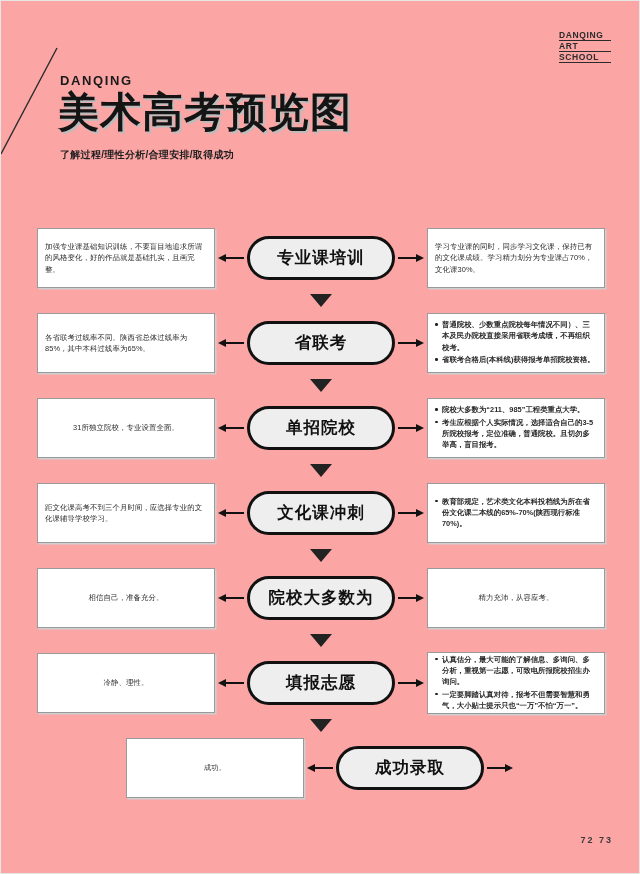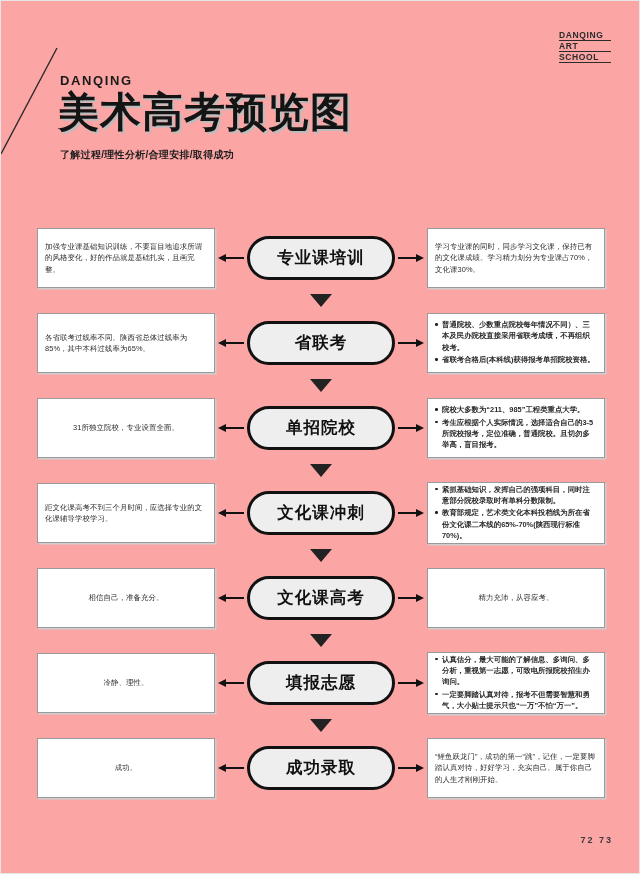--- a/index.html
+++ b/index.html
@@ -309,35 +309,34 @@
       </div>
       <div class="arrow-gap">
         <div class="arrow-left"></div>
       </div>
       <div class="stage-pill">文化课冲刺</div>
       <div class="arrow-gap">
         <div class="arrow-right"></div>
       </div>
       <div class="side-box right">
         <ul class="bullets">
-          <li>紧抓基础知识，发挥自己的强项科目，同时注意部分院校录取时有单科分数限制。</li>
           <li>教育部规定，艺术类文化本科投档线为所在省份文化课二本线的65%-70%(陕西现行标准70%)。</li>
         </ul>
       </div>
       <div class="down-caret"></div>
     </div>
 
     <div class="flow-row">
       <div class="side-box left">
         <div class="box-text center">相信自己，准备充分。</div>
       </div>
       <div class="arrow-gap">
         <div class="arrow-left"></div>
       </div>
-      <div class="stage-pill">文化课高考</div>
+      <div class="stage-pill">院校大多数为</div>
       <div class="arrow-gap">
         <div class="arrow-right"></div>
       </div>
       <div class="side-box right">
         <div class="box-text center">精力充沛，从容应考。</div>
       </div>
       <div class="down-caret"></div>
     </div>
 
     <div class="flow-row">
@@ -364,22 +363,19 @@
       <div class="side-box left">
         <div class="box-text center">成功。</div>
       </div>
       <div class="arrow-gap">
         <div class="arrow-left"></div>
       </div>
       <div class="stage-pill">成功录取</div>
       <div class="arrow-gap">
         <div class="arrow-right"></div>
       </div>
-      <div class="side-box right">
-        <div class="box-text">“鲤鱼跃龙门”，成功的第一“跳”，记住，一定要脚踏认真对待，好好学习，充实自己。属于你自己的人生才刚刚开始。</div>
-      </div>
     </div>
 
   </div>
 
   <div class="page-num">72 73</div>
 
 </div>
 
 </body></html>

